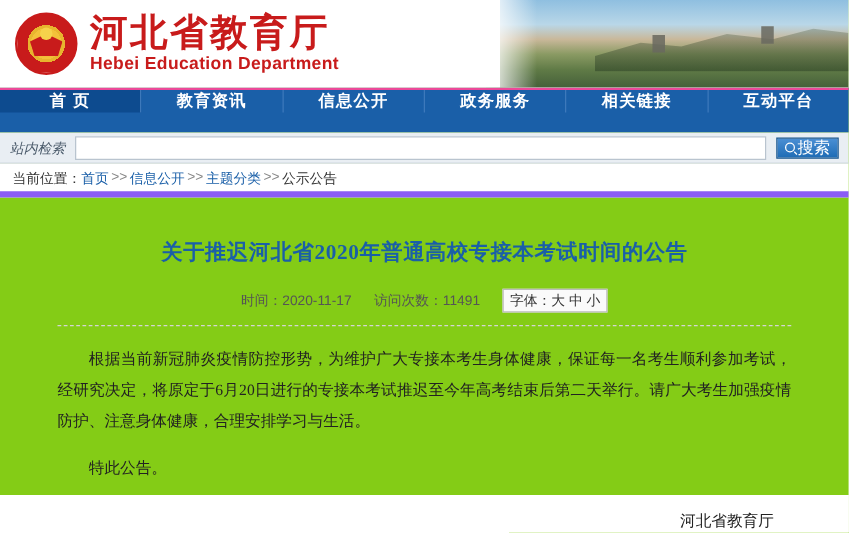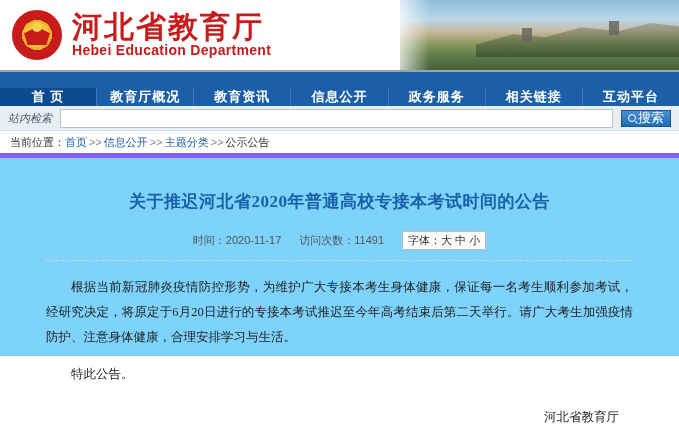--- a/index.html
+++ b/index.html
@@ -11,22 +11,22 @@
     width: 679px;
     height: 426px;
     font-family: "Liberation Sans", sans-serif;
     font-size: 12px;
     color: #333;
     overflow: hidden;
   }
   .page {
     position: relative;
     width: 679px;
-    height: 356px;
-    background: #7dd3fc;
+    height: 396px;
+    background: #84cc16;
   }
 
   
   .header {
     position: relative;
     height: 70px;
     background: #ffffff;
     overflow: hidden;
   }
   .header-left {
@@ -109,22 +109,22 @@
     position: absolute;
     width: 10px; height: 14px;
     background: rgba(105,105,95,.85);
   }
 
   
   .nav {
     height: 34px;
     background: #1a5fa8;
     display: flex;
-    align-items: flex-end;
-    border-top: 2px solid #a3a3a3;
+    align-items: flex-start;
+    border-top: 2px solid #ec4899;
   }
   .nav-item {
     flex: 1 1 0;
     display: flex;
     align-items: center;
     justify-content: center;
     color: #ffffff;
     font-size: 13px;
     font-weight: bold;
     letter-spacing: 1px;
@@ -278,21 +278,20 @@
       <div class="emblem"></div>
       <div>
         <div class="title-cn">河北省教育厅</div>
         <div class="title-en">Hebei Education Department</div>
       </div>
     </div>
   </div>
 
   <div class="nav">
     <div class="nav-item active">首 页</div>
-    <div class="nav-item">教育厅概况</div>
     <div class="nav-item">教育资讯</div>
     <div class="nav-item">信息公开</div>
     <div class="nav-item">政务服务</div>
     <div class="nav-item">相关链接</div>
     <div class="nav-item">互动平台</div>
   </div>
 
   <div class="searchbar">
     <span class="search-label">站内检索</span>
     <input class="search-input" type="text" placeholder="" style="">

